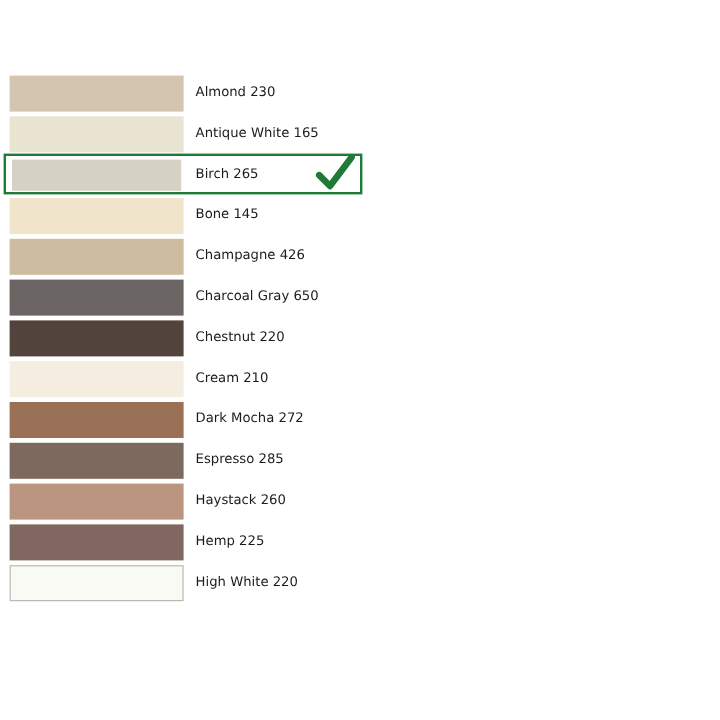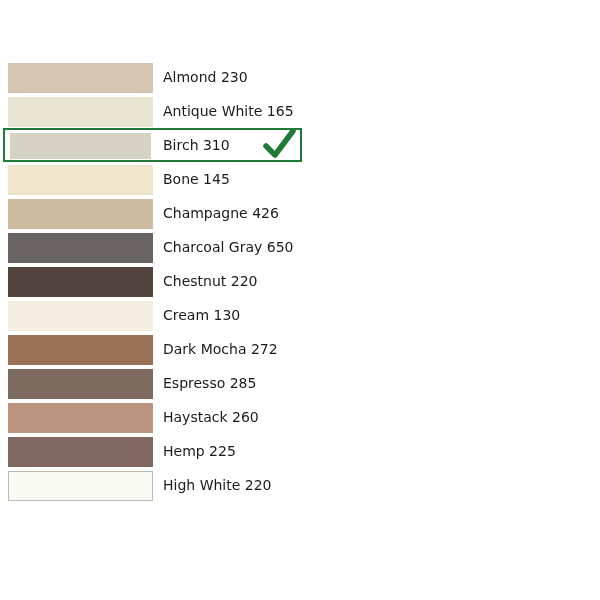--- a/index.html
+++ b/index.html
@@ -64,21 +64,21 @@
     left: 10px;
     height: 26px;
     width: 141px;
   }
 
   .chip-label {
     position: absolute;
     top: 0;
     height: 34px;
     line-height: 34px;
-    font-size: 14px;
+    font-size: 11px;
     color: #1b1b1b;
     white-space: nowrap;
   }
   .column.left  .chip-label { left: 163px; }
 
   .check-icon {
     position: absolute;
     left: 258px;
     top: -4px;
     width: 42px;
@@ -96,21 +96,21 @@
         <div class="chip" style="background: rgb(212, 197, 177);"></div>
         <div class="chip-label">Almond 230</div>
       </div>
       <div class="swatch-row">
         <div class="chip" style="background: rgb(233, 227, 209);"></div>
         <div class="chip-label">Antique White 165</div>
       </div>
       <div class="swatch-row selected">
         <div class="selection-box"></div>
         <div class="chip" style="background: rgb(213, 210, 195);"></div>
-        <div class="chip-label">Birch 310</div>
+        <div class="chip-label">Birch 265</div>
         <div class="check-icon"><svg viewBox="0 0 42 42" width="42" height="42">
             <path d="M8 22 L17 31 L35 7" fill="none" stroke="#1f7a38" stroke-width="5.5" stroke-linecap="round" stroke-linejoin="round"></path>
           </svg></div>
       </div>
       <div class="swatch-row">
         <div class="chip" style="background: rgb(240, 228, 203);"></div>
         <div class="chip-label">Bone 145</div>
       </div>
       <div class="swatch-row">
         <div class="chip" style="background: rgb(205, 188, 159);"></div>
@@ -119,21 +119,21 @@
       <div class="swatch-row">
         <div class="chip" style="background: rgb(106, 100, 99);"></div>
         <div class="chip-label">Charcoal Gray 650</div>
       </div>
       <div class="swatch-row">
         <div class="chip" style="background: rgb(83, 67, 61);"></div>
         <div class="chip-label">Chestnut 220</div>
       </div>
       <div class="swatch-row">
         <div class="chip" style="background: rgb(245, 237, 224);"></div>
-        <div class="chip-label">Cream 130</div>
+        <div class="chip-label">Cream 210</div>
       </div>
       <div class="swatch-row">
         <div class="chip" style="background: rgb(154, 113, 87);"></div>
         <div class="chip-label">Dark Mocha 272</div>
       </div>
       <div class="swatch-row">
         <div class="chip" style="background: rgb(125, 106, 94);"></div>
         <div class="chip-label">Espresso 285</div>
       </div>
       <div class="swatch-row">

